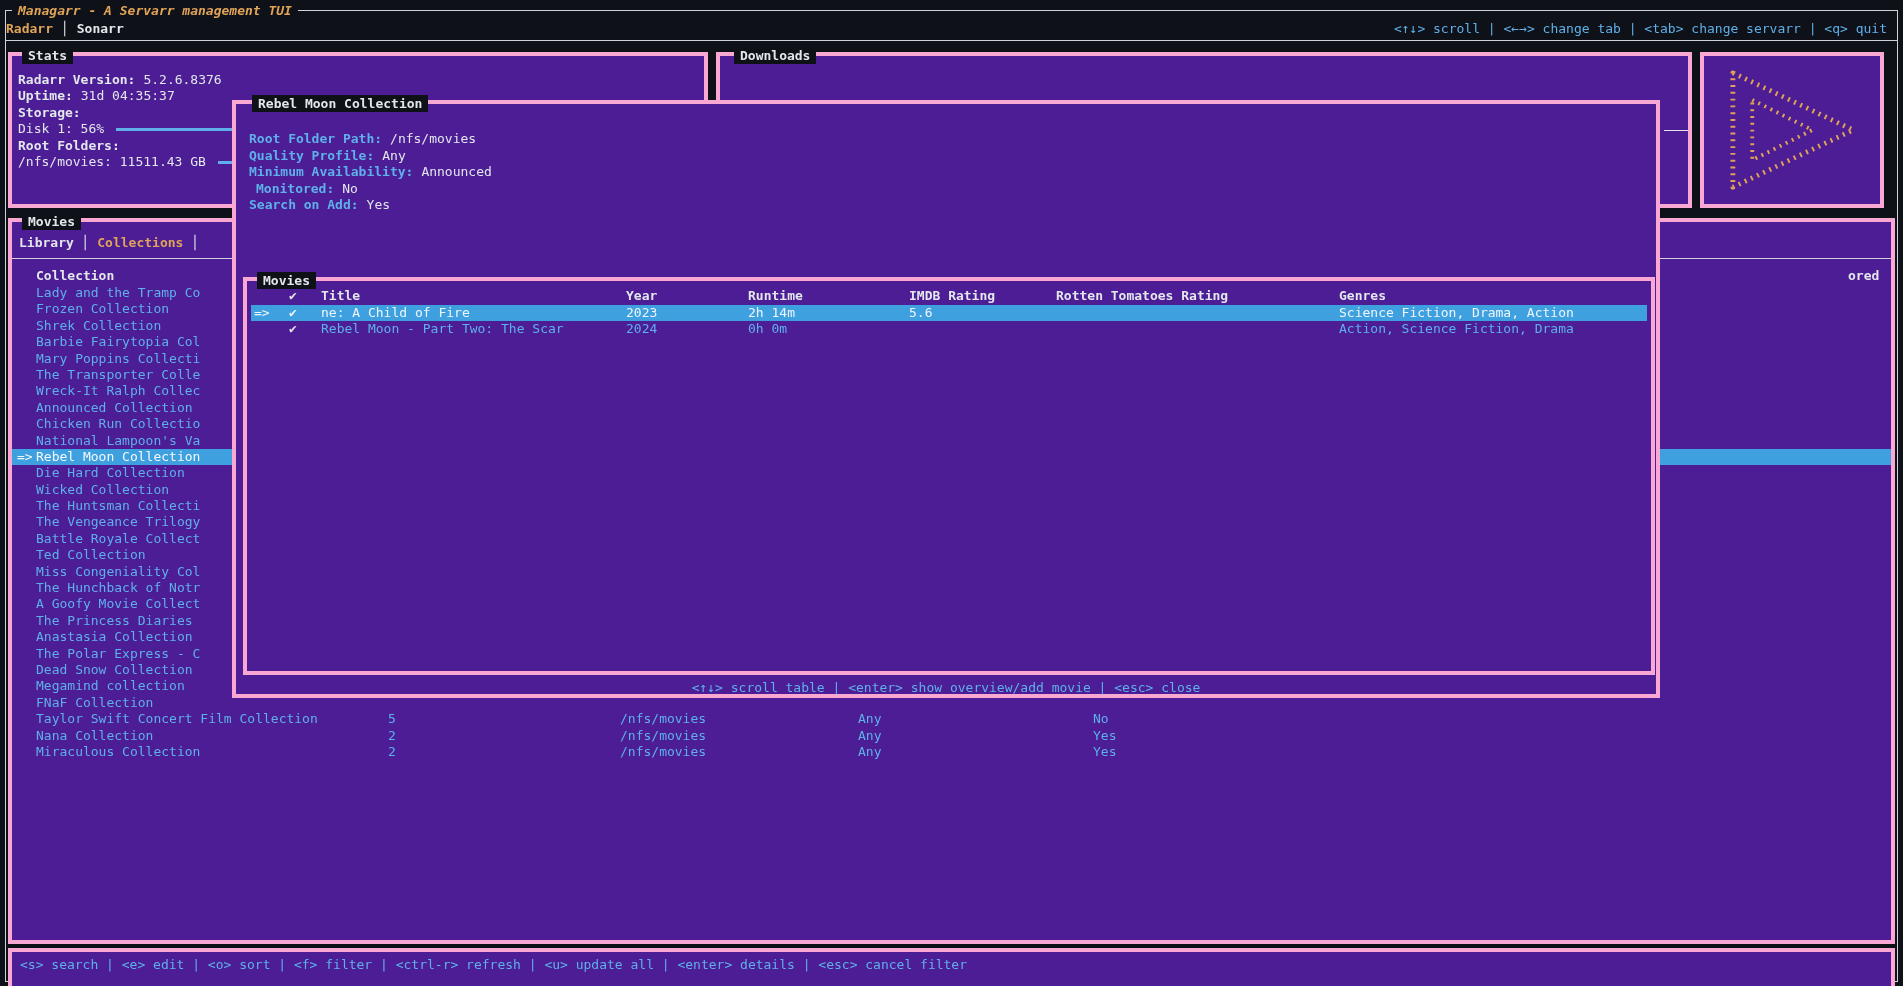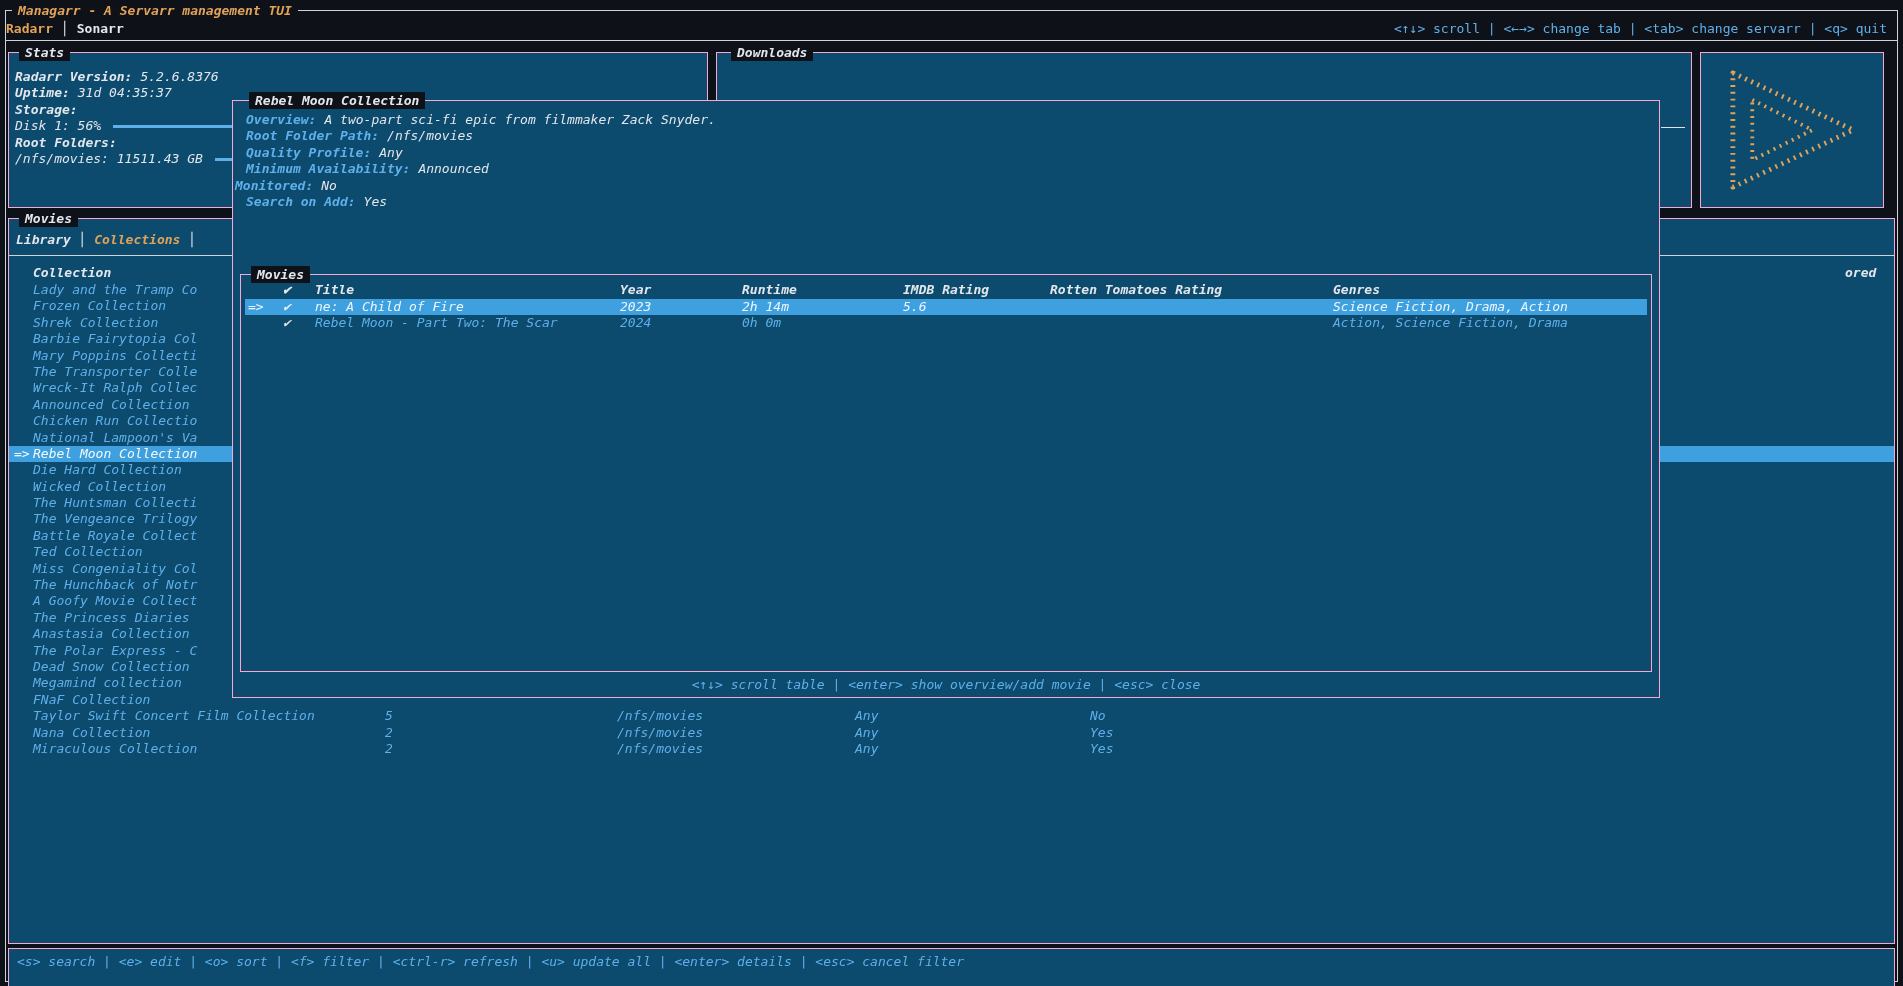--- a/index.html
+++ b/index.html
@@ -4,21 +4,21 @@
 <style>
   * { margin:0; padding:0; box-sizing:border-box; }
   html,body { background:#0f1118; }
   body {
     width:1903px; height:986px; position:relative; overflow:hidden;
     font-family:"DejaVu Sans Mono", monospace; font-size:13px; color:#e3e7ec;
   }
   .frame { position:absolute; left:5px; top:10px; width:1893px; height:972px; border:1px solid #ced3da; pointer-events:none; }
   .hline { position:absolute; left:5px; right:5px; border-top:1px solid #ced3da; }
   .chip { position:absolute; background:#0f1118; padding:0 6px; line-height:17px; white-space:nowrap; z-index:2; }
-  .panel { position:absolute; border:1px solid #f9a8d4; background:#0c4a6e;font-style:italic; }
+  .panel { position:absolute; border:4px solid #f9a8d4; background:#4c1d95; }
   .panel > .chip { top:-9px; left:10px; font-weight:bold; }
   .line { position:absolute; white-space:nowrap; line-height:16.4px; height:16.4px; }
   .line-flex { position:absolute; display:flex; align-items:center; white-space:nowrap; line-height:16.4px; height:16.4px; }
   .blue { color:#5fb0ea; }
   .orange { color:#e0a358; }
   .bold { font-weight:bold; }
   .italic { font-style:italic; }
   .center { text-align:center; }
   .val { margin-left:8px; }
 
@@ -360,33 +360,30 @@
     <span class="path">/nfs/movies</span>
     <span class="quality">Any</span>
     <span class="monitored">Yes</span>
   </div>
     </div>
 </div>
 
 <div class="panel" style="left:232px; top:100px; width:1428px; height:598px; z-index:10;">
   <div class="chip" style="left:16px;">Rebel Moon Collection</div>
 
-  <div class="line" style="top:11px; left:13px;">
-    <span class="blue bold">Overview:</span><span class="val">A two-part sci-fi epic from filmmaker Zack Snyder.</span>
-  </div>
   <div class="line" style="top:27.4px; left:13px;">
     <span class="blue bold">Root Folder Path:</span><span class="val">/nfs/movies</span>
   </div>
   <div class="line" style="top:43.8px; left:13px;">
     <span class="blue bold">Quality Profile:</span><span class="val">Any</span>
   </div>
   <div class="line" style="top:60.2px; left:13px;">
     <span class="blue bold">Minimum Availability:</span><span class="val">Announced</span>
   </div>
-  <div class="line" style="top:76.6px; left:2px;">
+  <div class="line" style="top:76.6px; left:20px;">
     <span class="blue bold">Monitored:</span><span class="val">No</span>
   </div>
   <div class="line" style="top:93px; left:13px;">
     <span class="blue bold">Search on Add:</span><span class="val">Yes</span>
   </div>
 
   <div class="panel" style="left:7px; top:173px; width:1412px; height:398px;">
     <div class="chip">Movies</div>
     <div class="line mt-header" style="top:7px; left:0; right:0;">
       <span class="mh-check">✔</span>

